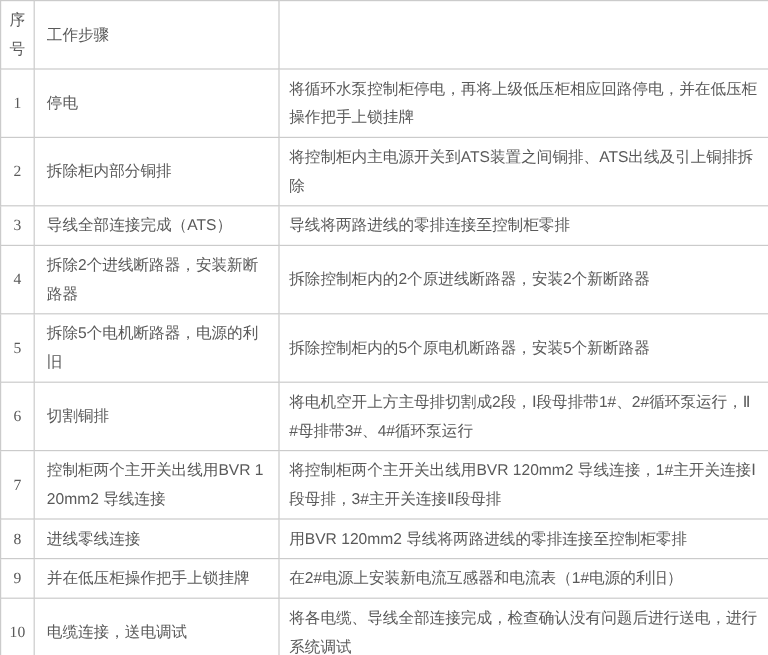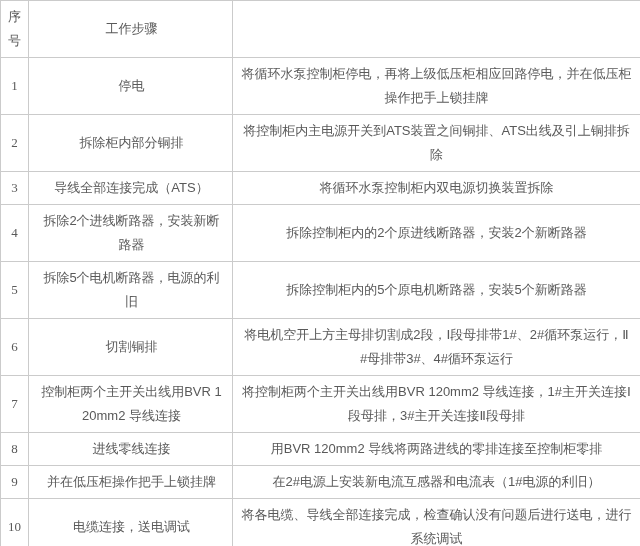--- a/index.html
+++ b/index.html
@@ -18,21 +18,21 @@
     table-layout: fixed;
     width: 640px;
     color: #595959;
     font-size: 13px;
     line-height: 24px;
   }
   table.steps th,
   table.steps td {
     border: 1px solid #cbcbcb;
     font-weight: normal;
-    text-align: center;
+    text-align: left;
     vertical-align: middle;
     padding: 4px 8px;
     word-break: break-all;
     overflow-wrap: break-word;
   }
   
   table.steps th:last-child,
   table.steps td:last-child {
     border-right: none;
   }
@@ -71,21 +71,21 @@
     <td class="cell-detail">将循环水泵控制柜停电，再将上级低压柜相应回路停电，并在低压柜操作把手上锁挂牌</td>
   </tr>
       <tr>
     <td class="cell-num">2</td>
     <td class="cell-step">拆除柜内部分铜排</td>
     <td class="cell-detail">将控制柜内主电源开关到ATS装置之间铜排、ATS出线及引上铜排拆除</td>
   </tr>
       <tr>
     <td class="cell-num">3</td>
     <td class="cell-step">导线全部连接完成（ATS）</td>
-    <td class="cell-detail">将循环水泵控制柜内双电源切换装置拆除</td>
+    <td class="cell-detail">导线将两路进线的零排连接至控制柜零排</td>
   </tr>
       <tr>
     <td class="cell-num">4</td>
     <td class="cell-step">拆除2个进线断路器，安装新断路器</td>
     <td class="cell-detail">拆除控制柜内的2个原进线断路器，安装2个新断路器</td>
   </tr>
       <tr>
     <td class="cell-num">5</td>
     <td class="cell-step">拆除5个电机断路器，电源的利旧</td>
     <td class="cell-detail">拆除控制柜内的5个原电机断路器，安装5个新断路器</td>

